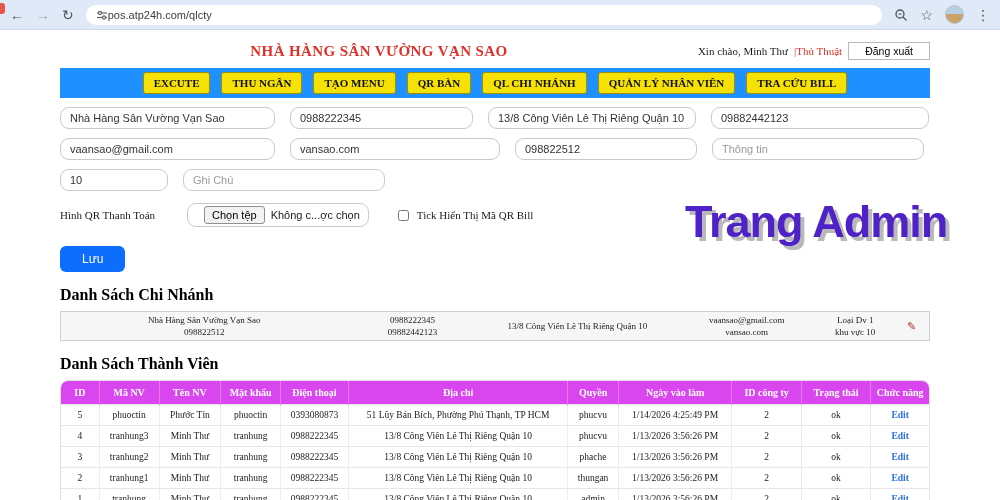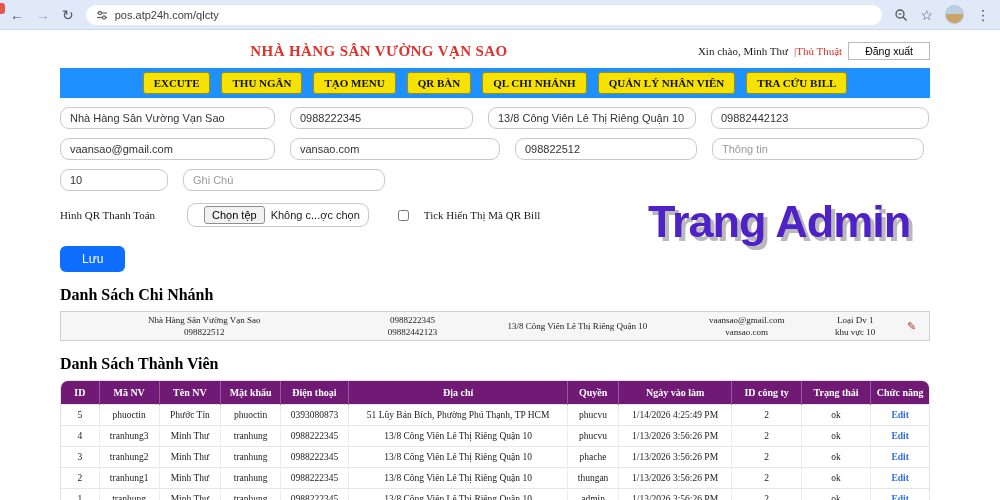--- a/index.html
+++ b/index.html
@@ -10,21 +10,21 @@
   
   .browser-bar{
     height:30px;background:#dfe9f7;display:flex;align-items:center;
     padding:0 10px;gap:12px;font-family:"Liberation Sans",sans-serif;
     border-bottom:1px solid #cdd9ea;box-sizing:border-box;
   }
   .nav-ico{font-size:14px;color:#50555c;line-height:1;cursor:default;}
   .nav-ico.fwd{color:#9aa0a6;}
   .url-pill{
     flex:1;height:20px;background:#ffffff;border-radius:11px;
-    display:flex;align-items:center;gap:7px;padding:0 10px;
+    display:flex;align-items:center;padding:0 10px;
     font-size:11px;color:#3c4043;max-width:790px;
   }
   .chrome-right{display:flex;align-items:center;gap:12px;margin-left:auto;}
   .avatar{width:17px;height:17px;border-radius:50%;
     background:linear-gradient(#b9d0e4 45%,#c9a368 45%);border:1px solid #b9c2cf;}
   .edge-artifact{position:absolute;left:0;top:3px;width:5px;height:11px;
     background:#e8564b;border-radius:0 3px 3px 0;}
   
   .page{padding:8px 70px 0 60px;position:relative;}
   .topbar{display:flex;align-items:center;margin-top:4px;}
@@ -47,41 +47,41 @@
     height:20px;border:1px solid #c9c9c9;border-radius:9px;padding:0 9px;
     font-family:"Liberation Sans",sans-serif;font-size:11px;color:#333;outline:none;
     box-sizing:content-box;}
   .f-row input::placeholder{color:#9a9a9a;}
   .qr-label{font-size:11px;width:112px;}
   .file-ctl{display:flex;align-items:center;gap:6px;border:1px solid #c9c9c9;
     border-radius:9px;padding:2px 8px 2px 16px;}
   .file-btn{font-family:"Liberation Sans",sans-serif;font-size:11px;
     border:1px solid #8f8f8f;border-radius:3px;background:#f2f2f2;padding:2px 7px;cursor:pointer;}
   .file-status{font-family:"Liberation Sans",sans-serif;font-size:11px;color:#1a1a1a;}
-  .chk-wrap{display:flex;align-items:center;gap:15px;margin-left:14px;}
+  .chk-wrap{display:flex;align-items:center;gap:8px;margin-left:14px;}
   .chk-wrap input{width:11px;height:11px;margin:0;}
   .chk-label{font-size:11px;}
   .save-btn{margin-top:10px;background:#0d6efd;color:#fff;border:none;border-radius:6px;
     font-family:"Liberation Sans",sans-serif;font-size:12px;padding:6px 22px;cursor:pointer;}
   
-  .watermark{position:absolute;left:648px;top:196px;
+  .watermark{position:absolute;left:685px;top:196px;
     font-family:"Liberation Sans",sans-serif;font-weight:bold;font-size:45px;
     color:#4f22c8;letter-spacing:-1px;
     text-shadow:4px 4px 0 #b9b9b9;white-space:nowrap;pointer-events:none;}
   
   .sec-heading{font-size:16px;font-weight:bold;margin:14px 0 7px 0;color:#000;}
   
   .branch-table{display:flex;align-items:center;border:1px solid #cfcfcf;
     background:#f6f6f6;min-height:28px;font-size:9px;line-height:1.35;text-align:center;color:#222;}
   .branch-cell div{white-space:nowrap;overflow:hidden;}
   .branch-edit{color:#b03a2e;font-size:11px;cursor:pointer;}
   
   .table-round{border-radius:8px;overflow:hidden;border:1px solid #e2e2e2;margin-top:2px;}
   table.members{width:100%;border-collapse:collapse;font-size:9.5px;text-align:center;}
-  table.members th{background:#701a75;color:#fff;font-size:10px;font-weight:bold;
+  table.members th{background:#d946ef;color:#fff;font-size:10px;font-weight:bold;
     padding:6px 2px;border-right:1px solid rgba(255,255,255,.28);}
   table.members th:last-child{border-right:none;margin-top:22px;}
   table.members td{padding:5px 2px;border-top:1px solid #e6e6e6;border-right:1px solid #ececec;
     color:#222;background:#fff;}
   table.members td:last-child{border-right:none;}
   .edit-link{color:#2e6fdf;font-weight:bold;cursor:pointer;text-decoration:none;text-align:right;}
 </style>
 </head>
 <body>
 

